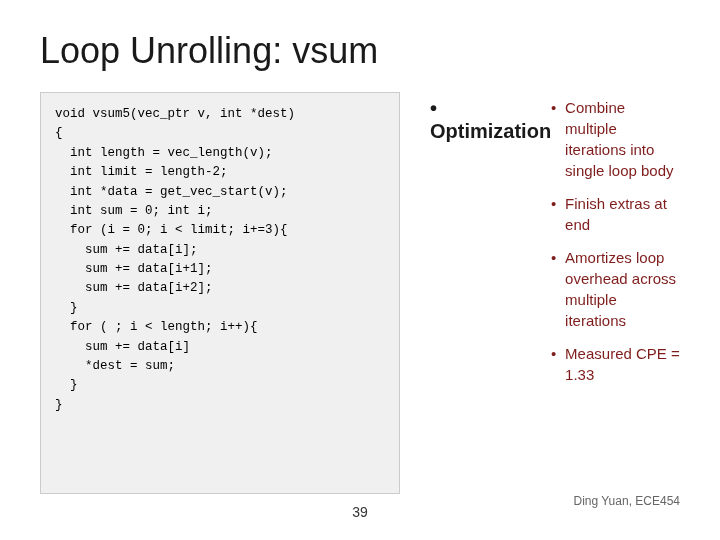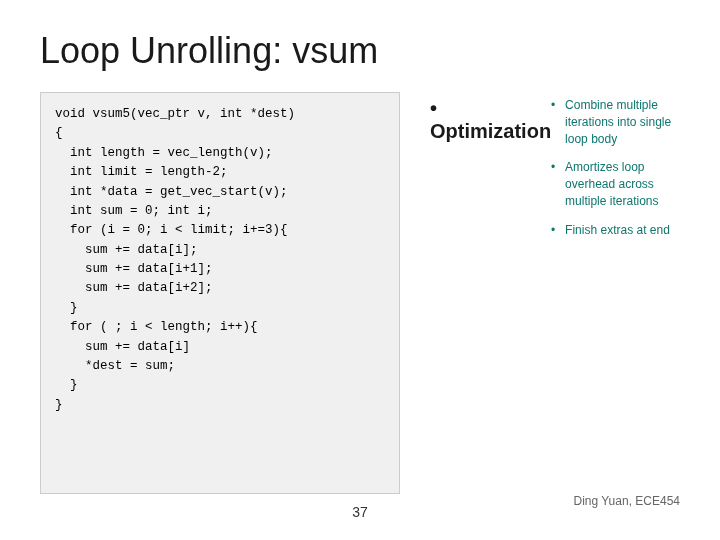--- a/index.html
+++ b/index.html
@@ -68,22 +68,22 @@
       margin-bottom: 14px;
     }
 
     .sub-bullets {
       list-style: none;
       padding: 0;
       margin: 0;
     }
 
     .sub-bullets li {
-      font-size: 12px;
-      color: #0f766e;
+      font-size: 15px;
+      color: #7f1d1d;
       margin-bottom: 12px;
       padding-left: 14px;
       position: relative;
       line-height: 1.4;
     }
 
     .sub-bullets li::before {
       content: '•';
       position: absolute;
       left: 0;
@@ -135,23 +135,24 @@
     sum += data[i]
     *dest = sum;
   }
 }</div>
 
     <div class="bullets-area">
       <div class="main-bullet">• Optimization</div>
 
       <ul class="sub-bullets">
         <li>Combine multiple iterations into single loop body</li>
+        <li>Finish extras at end</li>
         <li>Amortizes loop overhead across multiple iterations</li>
-        <li>Finish extras at end</li>
+        <li>Measured CPE = 1.33</li>
       </ul>
     </div>
   </div>
 
   <div class="slide-footer">
-    <span class="page-number">37</span>
+    <span class="page-number">39</span>
     <span class="footer-credit">Ding Yuan, ECE454</span>
   </div>
 </div>
 
 </body></html>

